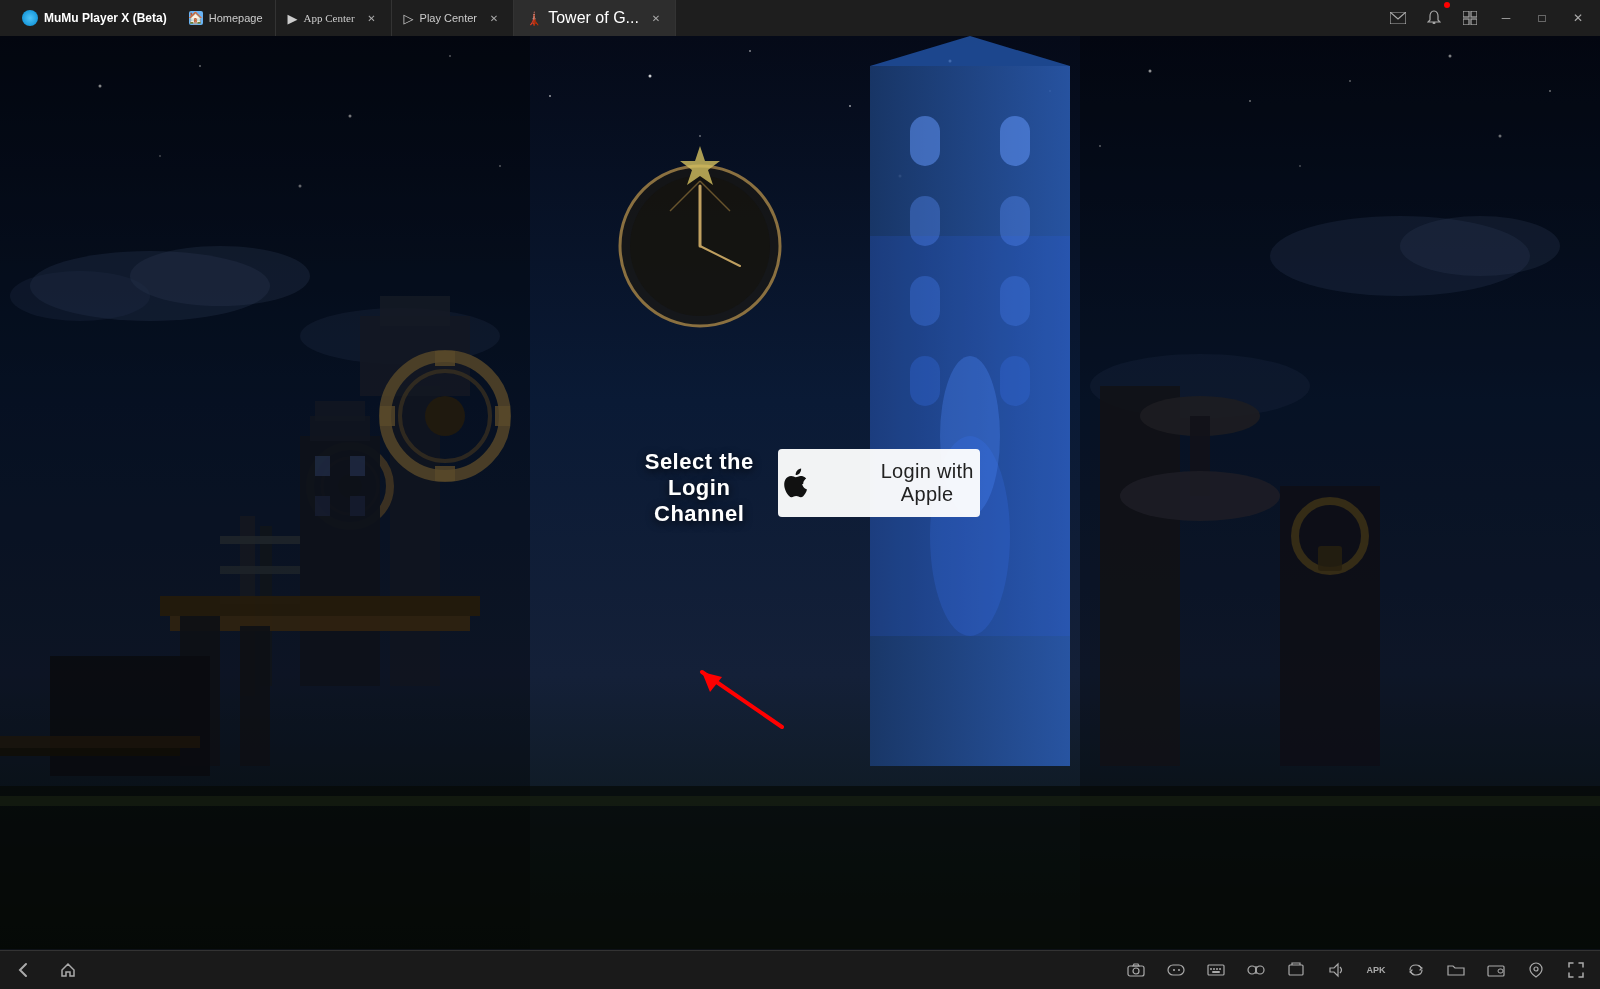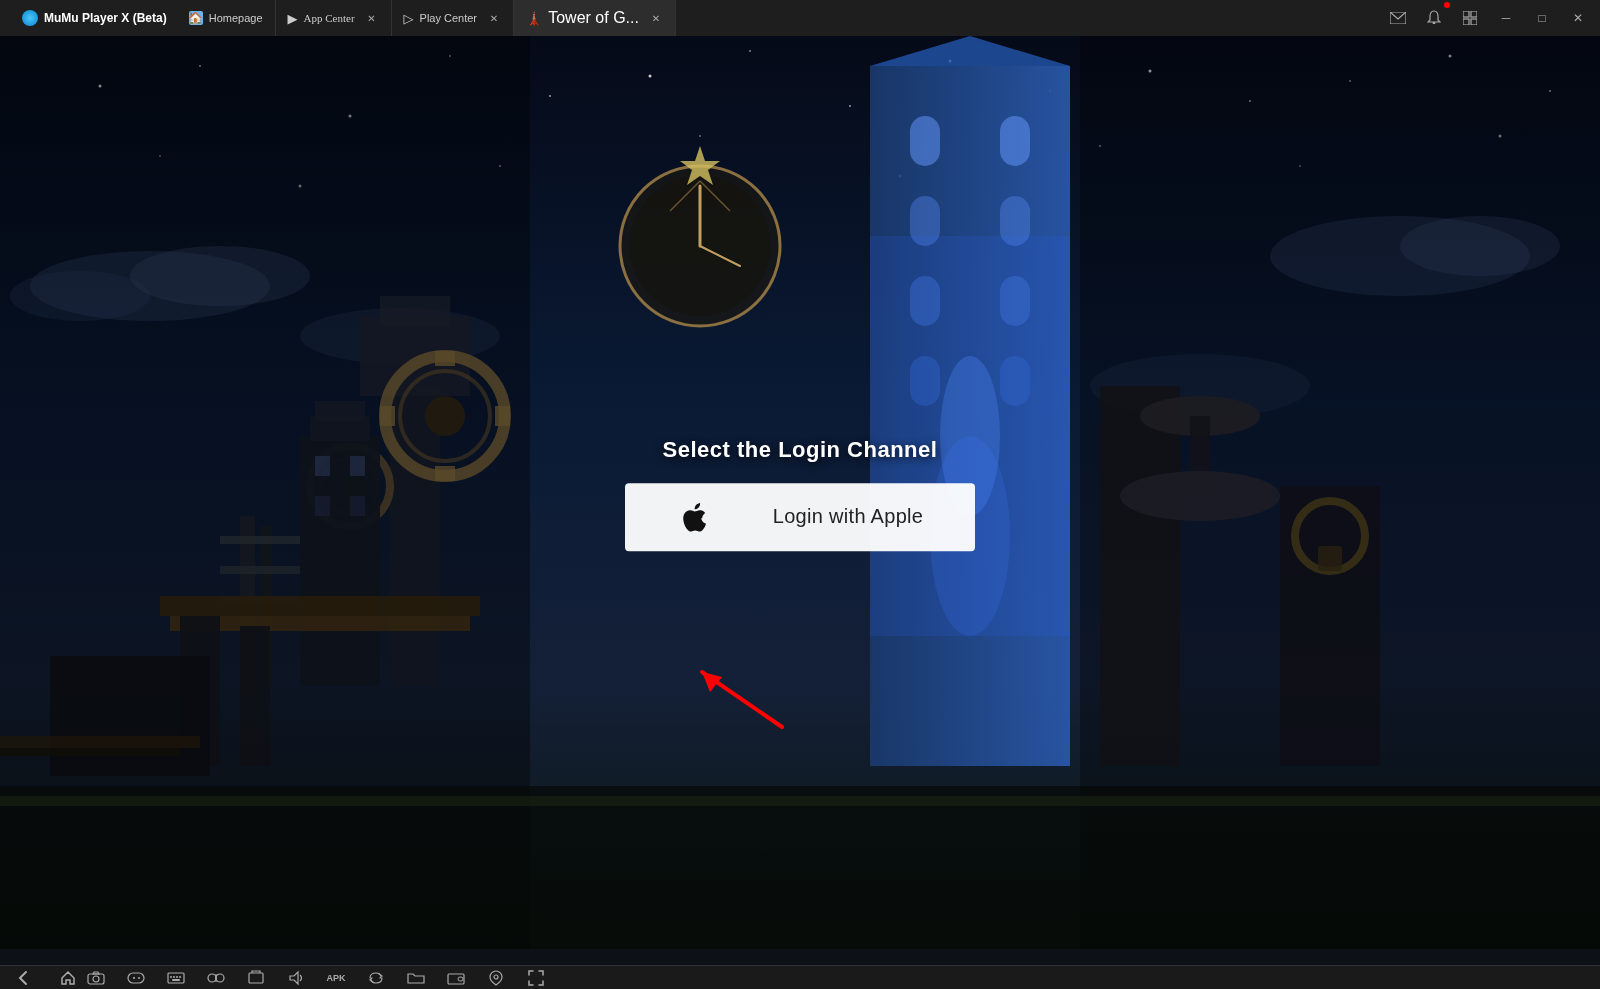--- a/index.html
+++ b/index.html
@@ -132,22 +132,21 @@
     }
 
     
     #login-dialog {
       position: absolute;
       top: 50%;
       left: 50%;
       transform: translate(-50%, -45%);
       width: 360px;
       display: flex;
-      flex-direction: column;
-      align-items: center;
+      flex-direction: row;
       gap: 0;
     }
 
     #select-title {
       color: #ffffff;
       font-size: 22px;
       font-weight: 700;
       text-align: center;
       margin-bottom: 20px;
       text-shadow: 0 2px 8px rgba(0,0,0,0.8);
@@ -199,25 +198,26 @@
       top: 68%;
       pointer-events: none;
     }
 
     
     #taskbar {
       position: absolute;
       bottom: 0;
       left: 0;
       width: 100%;
-      height: 24px;
+      height: 39px;
       background: #1a1a1a;
       border-top: 1px solid #333;
       display: flex;
       align-items: center;
+      justify-content: space-between;
       padding: 0 10px;
       z-index: 100;
     }
 
     #taskbar-left {
       display: flex;
       align-items: center;
       gap: 16px;
     }
 

